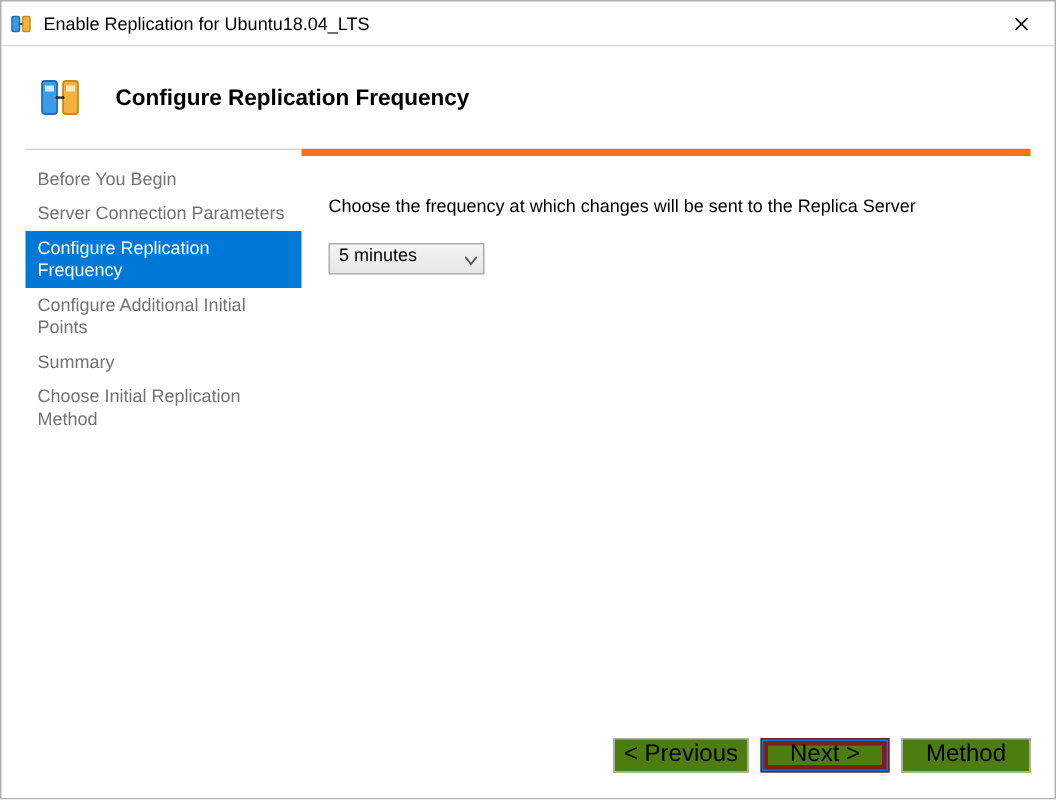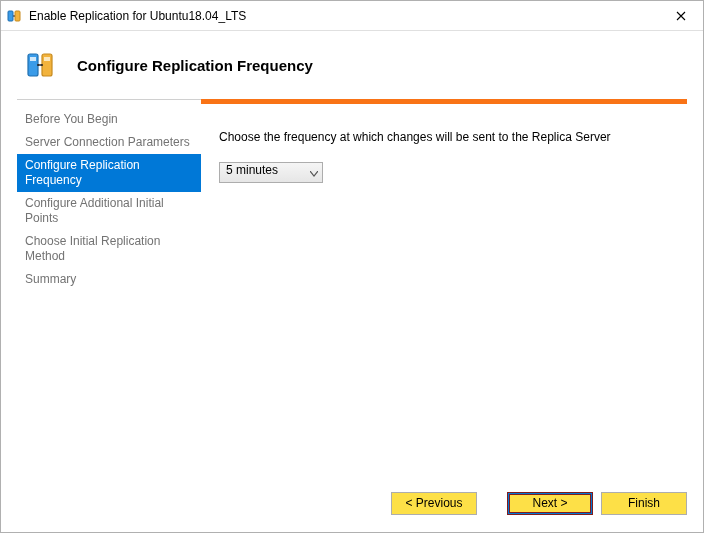--- a/index.html
+++ b/index.html
@@ -115,33 +115,32 @@
     display: flex;
     justify-content: flex-end;
     align-items: center;
     padding: 0 16px 10px 0;
     gap: 8px;
   }
   .btn {
     min-width: 86px;
     height: 23px;
     border: 1px solid #adadad;
-    background: #fde047;
-    font-size: 12px;
+    background: #4d7c0f;
+    font-size: 16px;
     display: flex;
     align-items: center;
     justify-content: center;
     cursor: pointer;
     font-family: inherit;
   }
   .btn.default {
-    border: 3px solid #7f1d1d;
+    border: 5px solid #7f1d1d;
     outline: 1px solid #0078d7;
     outline-offset: -2px;
-    margin-left: 22px;
   }
 </style>
 </head>
 <body>
 
 <div class="window">
 
   <div class="titlebar">
     <span class="title-icon">
       <svg width="16" height="16" viewBox="0 0 16 16">
@@ -173,37 +172,37 @@
     <div class="header-title">Configure Replication Frequency</div>
   </div>
 
   <div class="body-area">
 
     <div class="sidebar">
       <div class="nav-item">Before You Begin</div>
       <div class="nav-item">Server Connection Parameters</div>
       <div class="nav-item selected">Configure Replication Frequency</div>
       <div class="nav-item">Configure Additional Initial Points</div>
+      <div class="nav-item">Summary</div>
       <div class="nav-item">Choose Initial Replication Method</div>
-      <div class="nav-item">Summary</div>
     </div>
 
     <div class="content">
       <div class="instruction">Choose the frequency at which changes will be sent to the Replica Server</div>
       <div class="dropdown">
         <span>5 minutes</span>
         <span class="dd-arrow">
           <svg width="8" height="6" viewBox="0 0 8 6">
               <path d="M0 0 L4 5 L8 0" fill="none" stroke="#555" stroke-width="1.2"></path>
             </svg>
         </span>
       </div>
     </div>
 
   </div>
 
   <div class="footer">
     <button class="btn">&lt; Previous</button>
     <button class="btn default">Next &gt;</button>
-    <button class="btn">Finish</button>
+    <button class="btn">Method</button>
   </div>
 
 </div>
 
 </body></html>

